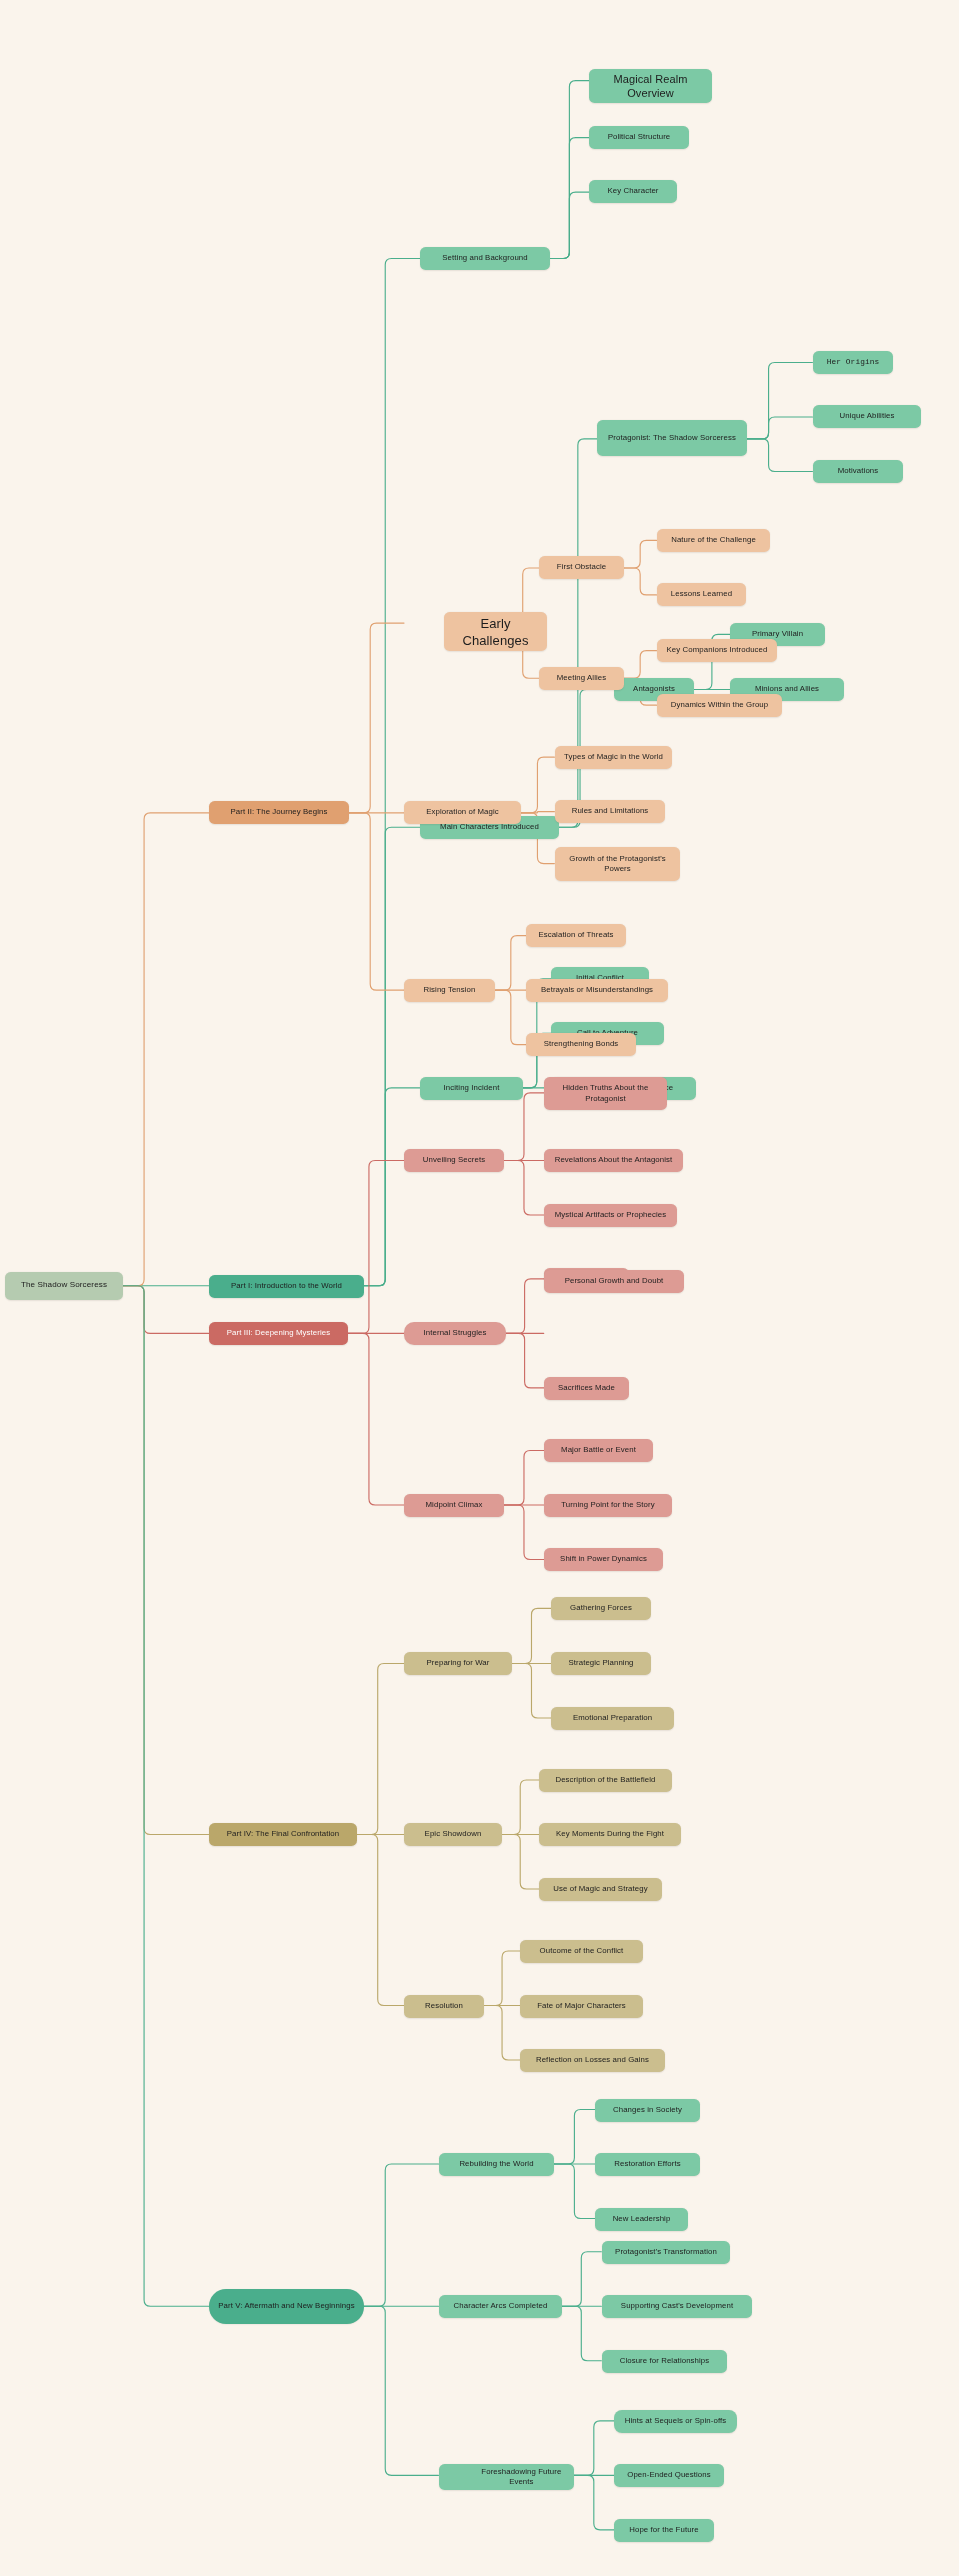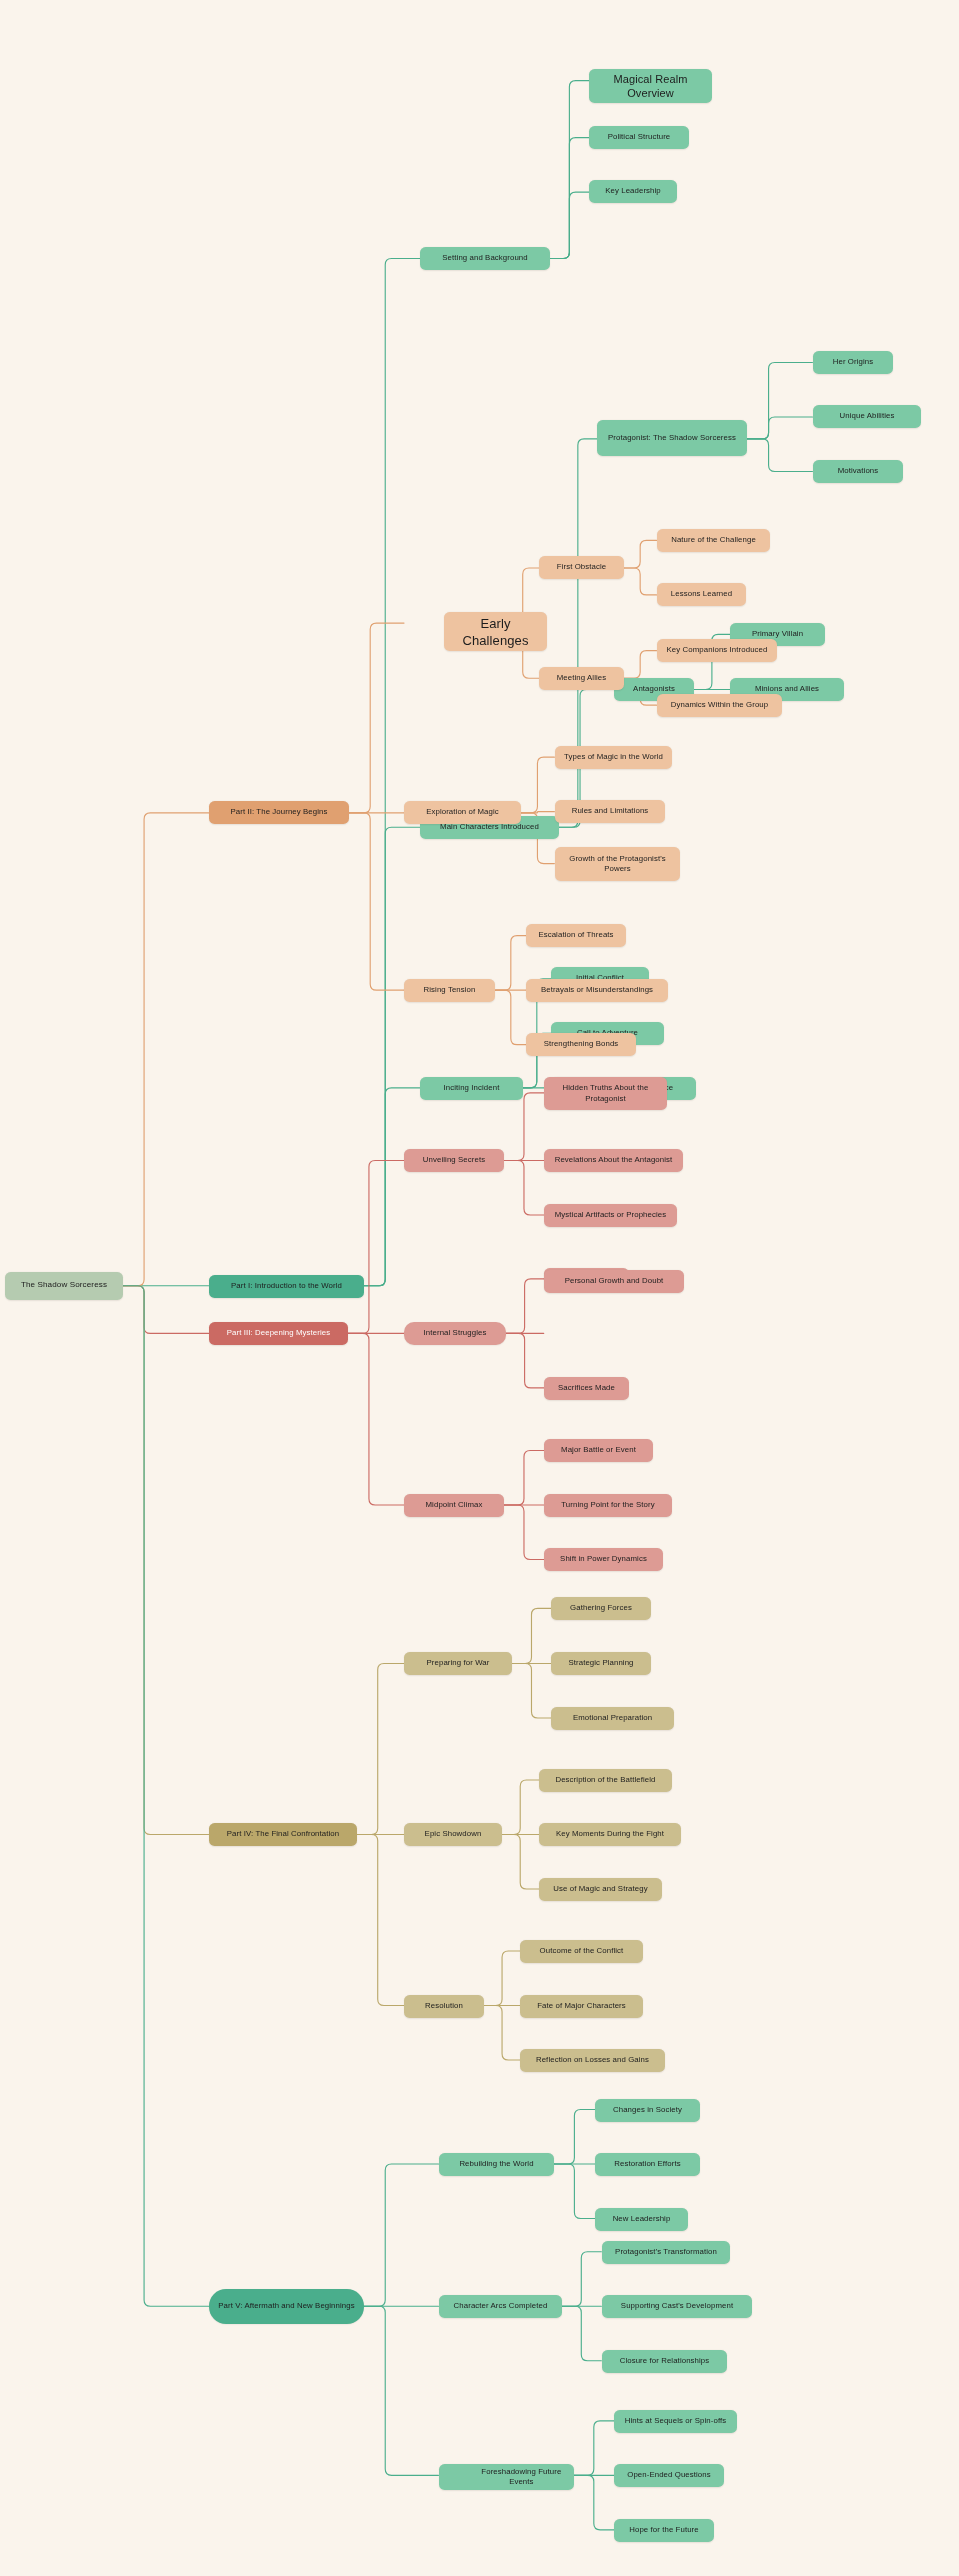--- a/index.html
+++ b/index.html
@@ -129,29 +129,29 @@
       <div class="node" style="left: 420px; top: 247px; width: 130px; min-height: 22.6px; background: rgb(124, 201, 165); color: rgb(29, 29, 29); font-size: 7.8px;">
         <span class="node-label">Setting and Background</span>
       </div>
       <div class="node" style="left: 589px; top: 69px; width: 123px; min-height: 22.6px; background: rgb(124, 201, 165); color: rgb(29, 29, 29); font-size: 11px;">
         <span class="node-label">Magical Realm Overview</span>
       </div>
       <div class="node" style="left: 589px; top: 126px; width: 100px; min-height: 22.6px; background: rgb(124, 201, 165); color: rgb(29, 29, 29); font-size: 7.8px;">
         <span class="node-label">Political Structure</span>
       </div>
       <div class="node" style="left: 589px; top: 180px; width: 88px; min-height: 22.6px; background: rgb(124, 201, 165); color: rgb(29, 29, 29); font-size: 7.8px;">
-        <span class="node-label">Key Leadership</span>
+        <span class="node-label">Key Character</span>
       </div>
       <div class="node" style="left: 420px; top: 816px; width: 139px; min-height: 22.6px; background: rgb(124, 201, 165); color: rgb(29, 29, 29); font-size: 7.8px;">
         <span class="node-label">Main Characters Introduced</span>
       </div>
       <div class="node" style="left: 597px; top: 420px; width: 150px; min-height: 36px; background: rgb(124, 201, 165); color: rgb(29, 29, 29); font-size: 7.8px;">
         <span class="node-label">Protagonist: The Shadow Sorceress</span>
       </div>
-      <div class="node" style="left: 813px; top: 351px; width: 80px; min-height: 22.6px; background: rgb(124, 201, 165); color: rgb(29, 29, 29); font-size: 7.8px;">
+      <div class="node" style="left: 813px; top: 351px; width: 80px; min-height: 22.6px; background: rgb(124, 201, 165); color: rgb(29, 29, 29); font-size: 7.8px; font-family: Liberation Mono, monospace;">
         <span class="node-label">Her Origins</span>
       </div>
       <div class="node" style="left: 813px; top: 405px; width: 108px; min-height: 22.6px; background: rgb(124, 201, 165); color: rgb(29, 29, 29); font-size: 7.8px;">
         <span class="node-label">Unique Abilities</span>
       </div>
       <div class="node" style="left: 813px; top: 460px; width: 90px; min-height: 22.6px; background: rgb(124, 201, 165); color: rgb(29, 29, 29); font-size: 7.8px;">
         <span class="node-label">Motivations</span>
       </div>
       <div class="node" style="left: 614px; top: 678px; width: 80px; min-height: 22.6px; background: rgb(124, 201, 165); color: rgb(29, 29, 29); font-size: 7.8px;">
         <span class="node-label">Antagonists</span>
@@ -323,21 +323,21 @@
       </div>
       <div class="node" style="left: 602px; top: 2295px; width: 150px; min-height: 22.6px; background: rgb(124, 201, 165); color: rgb(29, 29, 29); font-size: 7.8px;">
         <span class="node-label">Supporting Cast's Development</span>
       </div>
       <div class="node" style="left: 602px; top: 2350px; width: 125px; min-height: 22.6px; background: rgb(124, 201, 165); color: rgb(29, 29, 29); font-size: 7.8px;">
         <span class="node-label">Closure for Relationships</span>
       </div>
       <div class="node" style="left: 439px; top: 2464px; width: 135px; min-height: 22.6px; background: rgb(124, 201, 165); color: rgb(29, 29, 29); font-size: 7.8px; padding-left: 36px;">
         <span class="node-label">Foreshadowing Future Events</span>
       </div>
-      <div class="node" style="left: 614px; top: 2410px; width: 123px; min-height: 22.6px; background: rgb(124, 201, 165); color: rgb(29, 29, 29); font-size: 7.8px;">
+      <div class="node" style="left: 614px; top: 2410px; width: 123px; min-height: 22.6px; background: rgb(124, 201, 165); color: rgb(29, 29, 29); font-size: 7.8px; border-radius: 8px;">
         <span class="node-label">Hints at Sequels or Spin-offs</span>
       </div>
       <div class="node" style="left: 614px; top: 2464px; width: 110px; min-height: 22.6px; background: rgb(124, 201, 165); color: rgb(29, 29, 29); font-size: 7.8px;">
         <span class="node-label">Open-Ended Questions</span>
       </div>
       <div class="node" style="left: 614px; top: 2519px; width: 100px; min-height: 22.6px; background: rgb(124, 201, 165); color: rgb(29, 29, 29); font-size: 7.8px;">
         <span class="node-label">Hope for the Future</span>
       </div>
     </div>
 </div>

